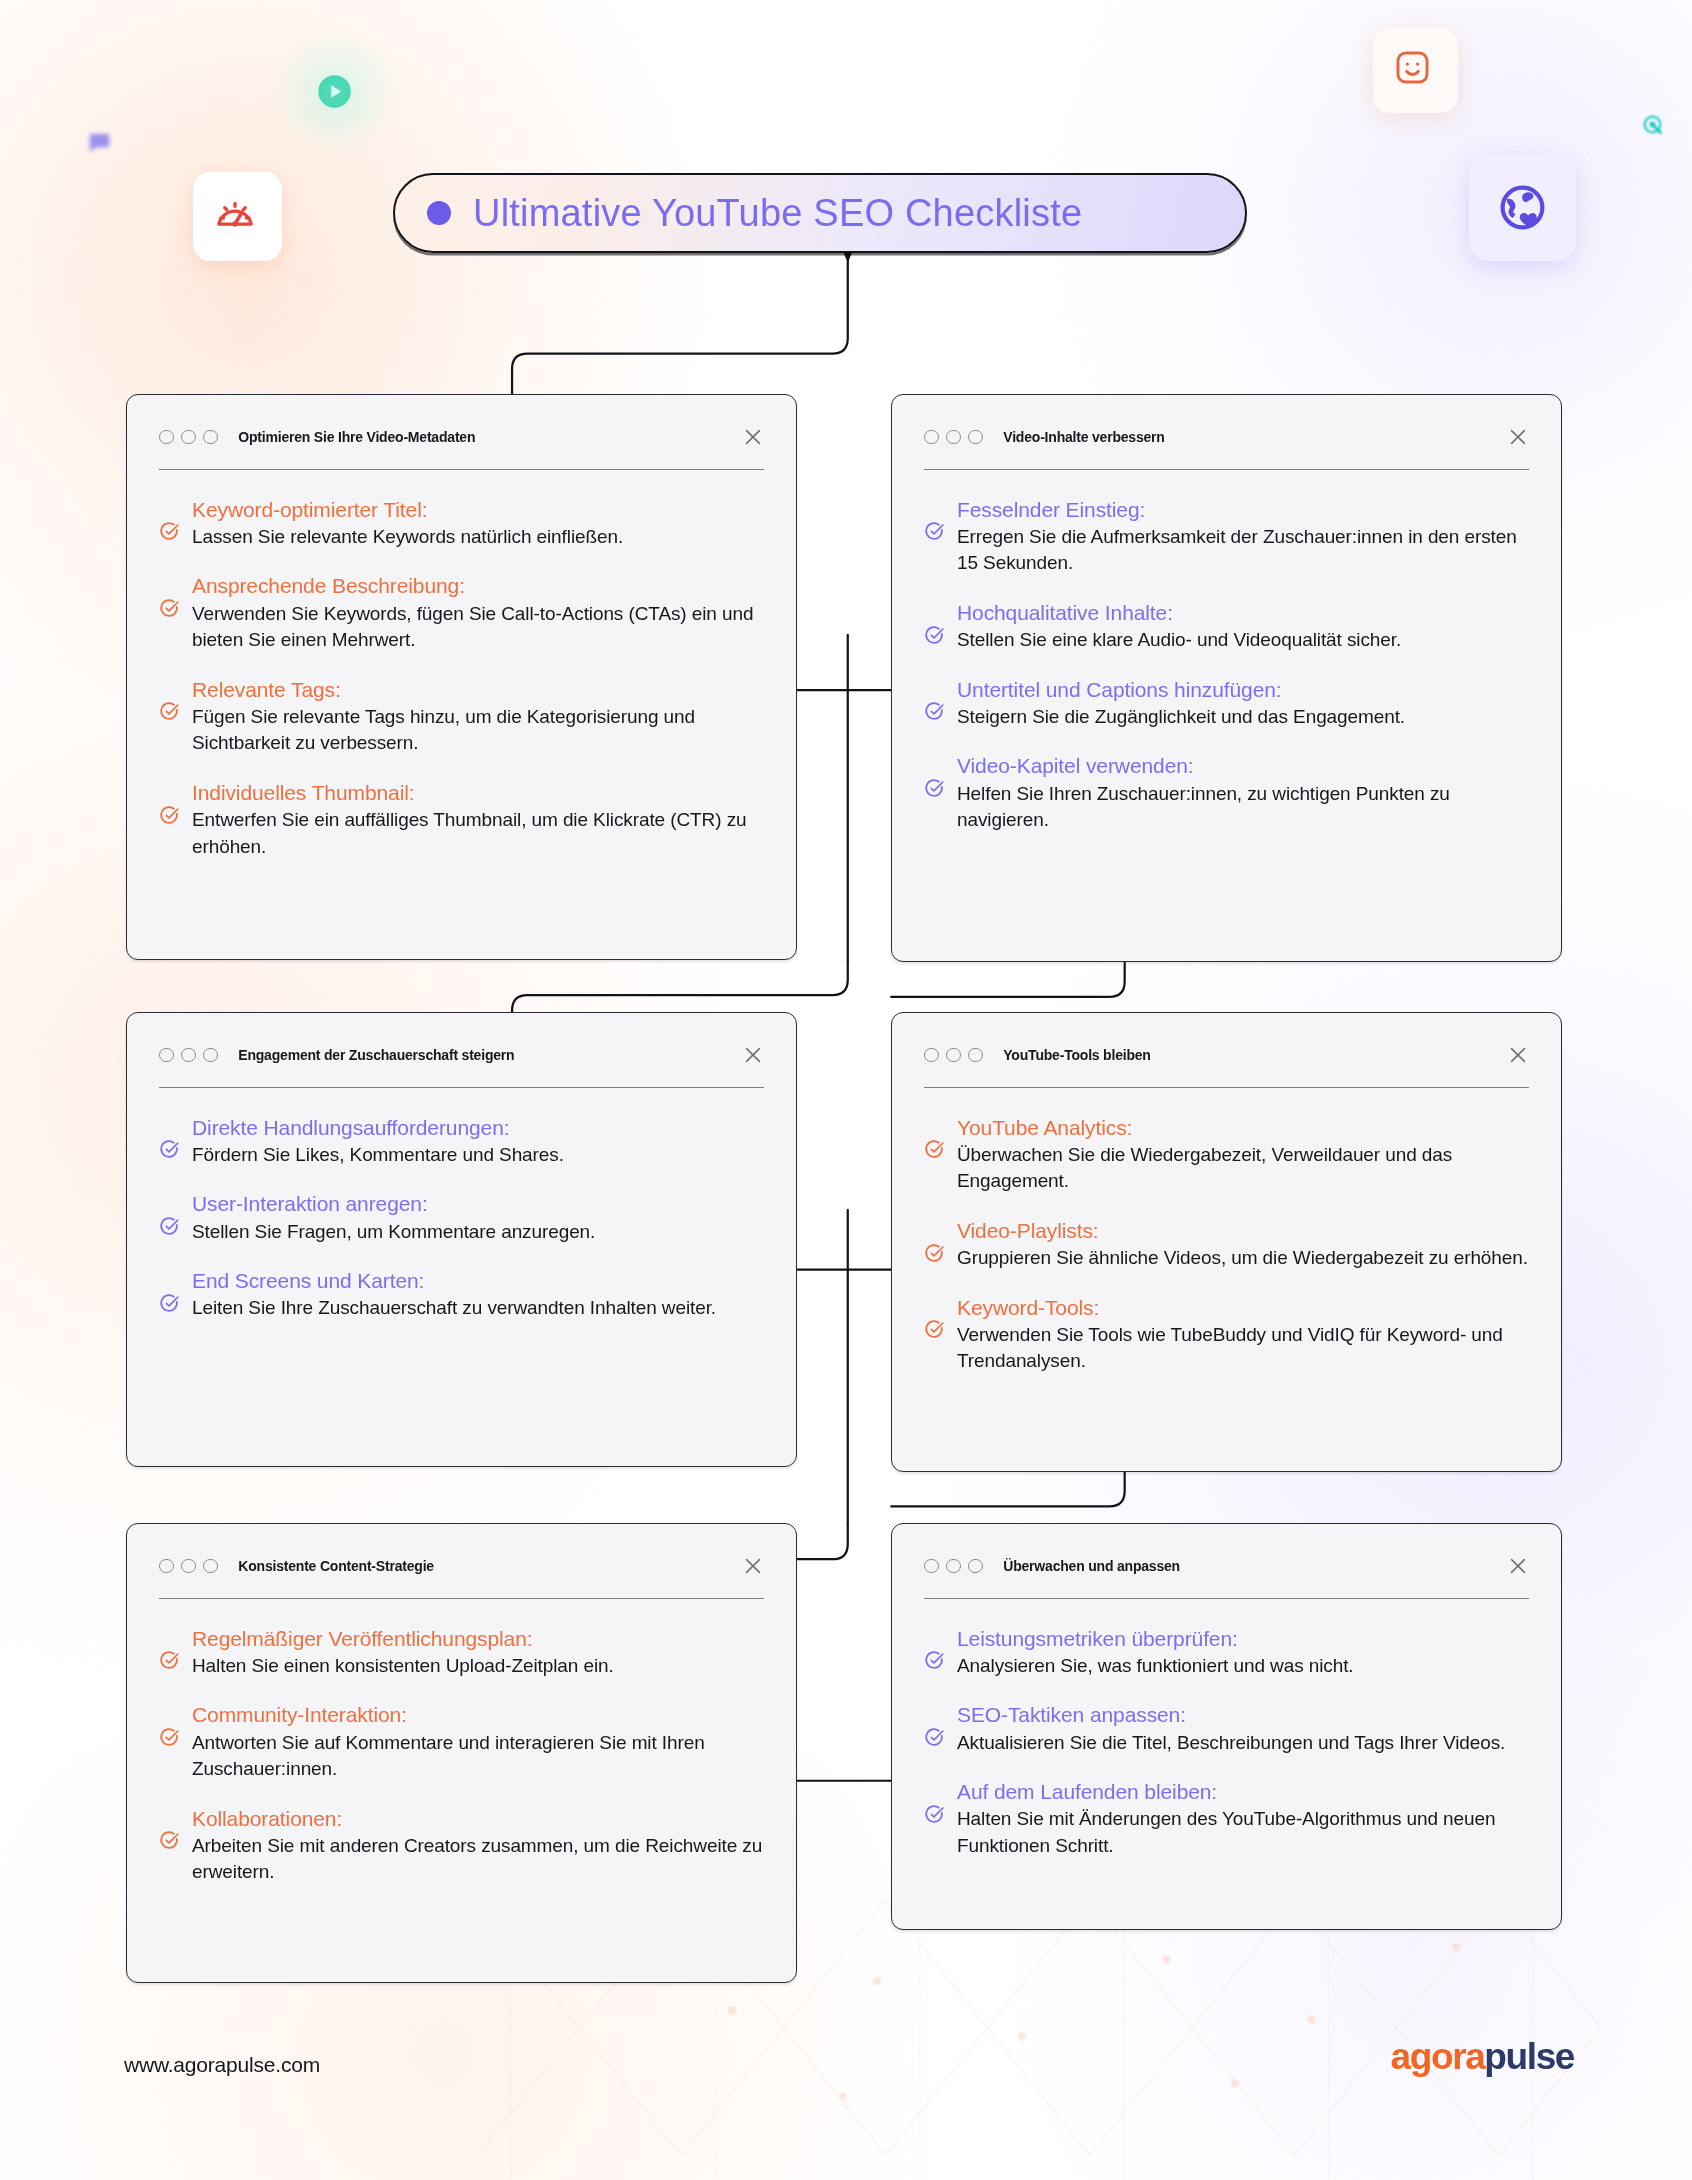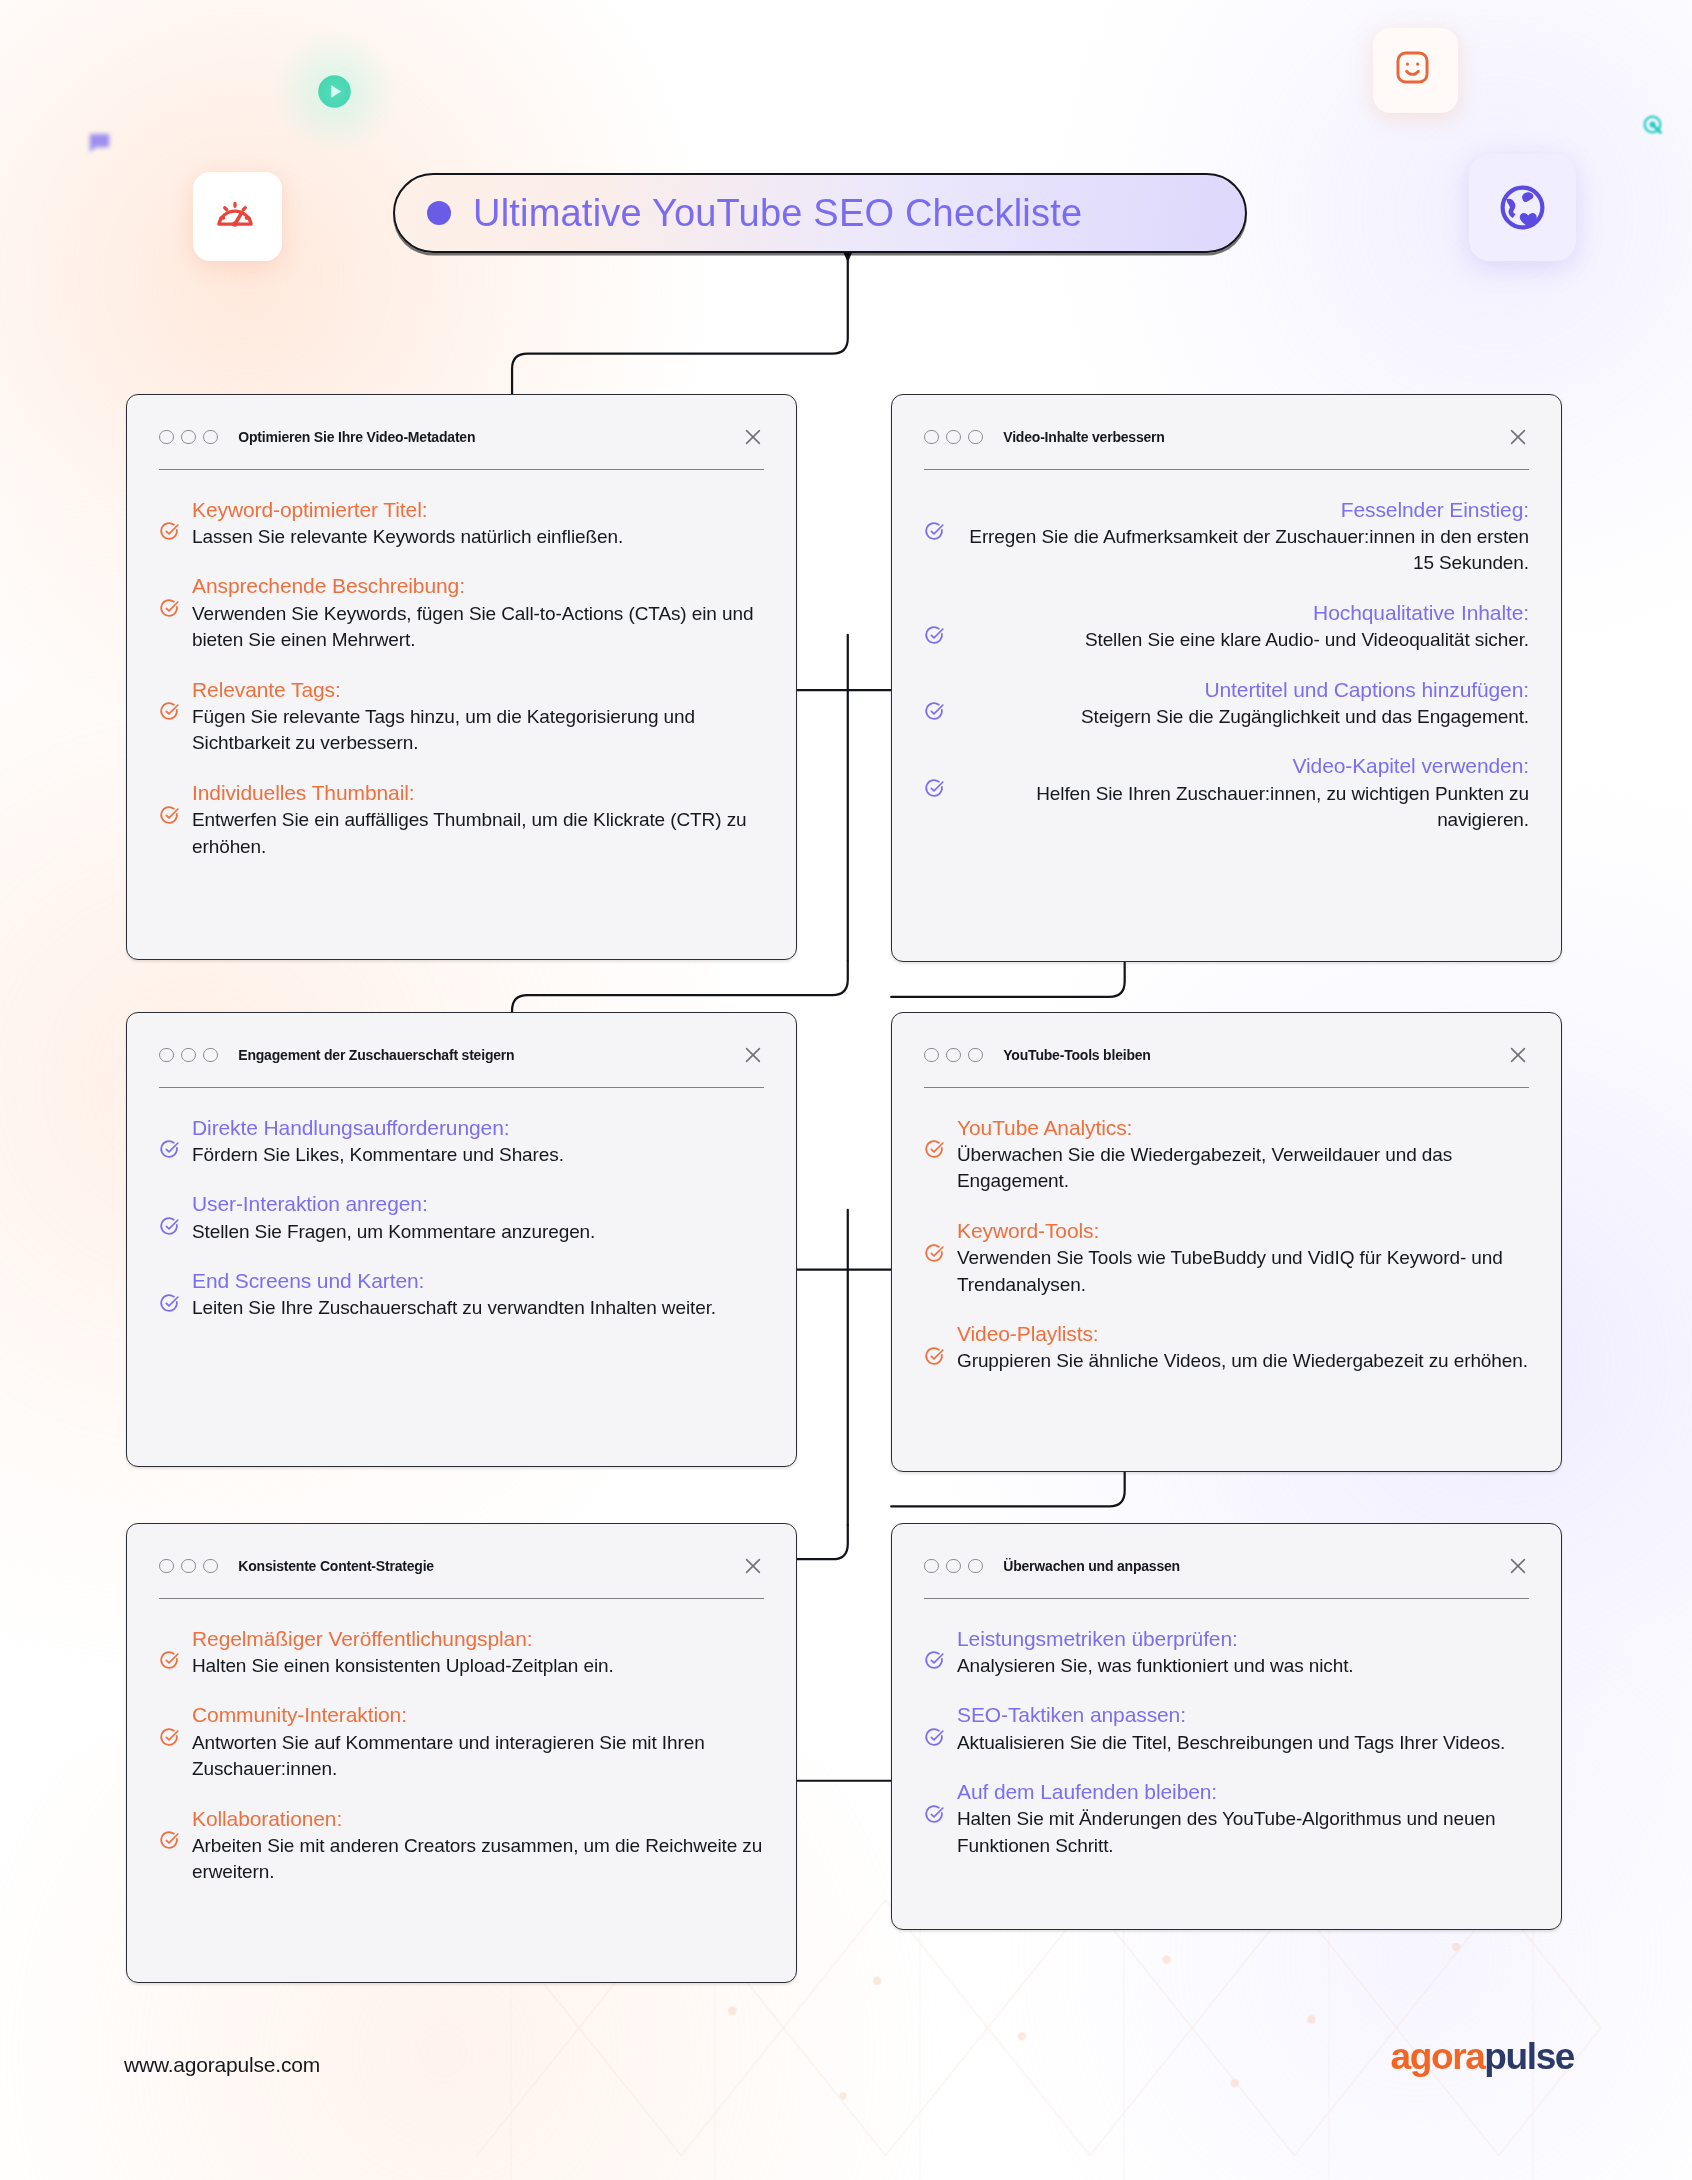--- a/index.html
+++ b/index.html
@@ -311,21 +311,21 @@
             <path d="M20.4 10.2a9 9 0 1 1-3.4-5.9"></path>
             <path d="M8.4 11.8 L11.4 14.8 L21.6 4.6"></path>
           </svg></span>
       <span class="item-text">
         <span class="item-head">Individuelles Thumbnail:</span><br>
         <span class="item-desc">Entwerfen Sie ein auffälliges Thumbnail, um die Klickrate (CTR) zu erhöhen.</span>
       </span>
     </div>
     </div>
   </div>
-<div class="card accent-purple" id="card-1" style="left:891px; top:394px; width:671px; height:568px;text-align:right;">
+<div class="card accent-purple" id="card-1" style="left:891px; top:394px; width:671px; height:568px;">
     <div class="card-head">
       <span class="dots">
         <span class="dot"></span>
         <span class="dot"></span>
         <span class="dot"></span>
       </span>
       <span class="card-title">Video-Inhalte verbessern</span>
       <span class="close-x"><svg viewBox="0 0 24 24" fill="none" stroke="#41454c" stroke-width="1.7" stroke-linecap="round">
           <path d="M5 5 L19 19 M19 5 L5 19"></path>
         </svg></span>
@@ -443,32 +443,32 @@
         <span class="item-head">YouTube Analytics:</span><br>
         <span class="item-desc">Überwachen Sie die Wiedergabezeit, Verweildauer und das Engagement.</span>
       </span>
     </div>
     <div class="item">
       <span class="check"><svg viewBox="0 0 24 24" fill="none" stroke="#ef6f3d" stroke-width="1.9" stroke-linecap="round" stroke-linejoin="round">
             <path d="M20.4 10.2a9 9 0 1 1-3.4-5.9"></path>
             <path d="M8.4 11.8 L11.4 14.8 L21.6 4.6"></path>
           </svg></span>
       <span class="item-text">
+        <span class="item-head">Video-Playlists:</span><br>
+        <span class="item-desc">Gruppieren Sie ähnliche Videos, um die Wiedergabezeit zu erhöhen.</span>
+      </span>
+    </div>
+    <div class="item">
+      <span class="check"><svg viewBox="0 0 24 24" fill="none" stroke="#ef6f3d" stroke-width="1.9" stroke-linecap="round" stroke-linejoin="round">
+            <path d="M20.4 10.2a9 9 0 1 1-3.4-5.9"></path>
+            <path d="M8.4 11.8 L11.4 14.8 L21.6 4.6"></path>
+          </svg></span>
+      <span class="item-text">
         <span class="item-head">Keyword-Tools:</span><br>
         <span class="item-desc">Verwenden Sie Tools wie TubeBuddy und VidIQ für Keyword- und Trendanalysen.</span>
-      </span>
-    </div>
-    <div class="item">
-      <span class="check"><svg viewBox="0 0 24 24" fill="none" stroke="#ef6f3d" stroke-width="1.9" stroke-linecap="round" stroke-linejoin="round">
-            <path d="M20.4 10.2a9 9 0 1 1-3.4-5.9"></path>
-            <path d="M8.4 11.8 L11.4 14.8 L21.6 4.6"></path>
-          </svg></span>
-      <span class="item-text">
-        <span class="item-head">Video-Playlists:</span><br>
-        <span class="item-desc">Gruppieren Sie ähnliche Videos, um die Wiedergabezeit zu erhöhen.</span>
       </span>
     </div>
     </div>
   </div>
 <div class="card accent-orange" id="card-4" style="left:126px; top:1523px; width:671px; height:460px;">
     <div class="card-head">
       <span class="dots">
         <span class="dot"></span>
         <span class="dot"></span>
         <span class="dot"></span>

